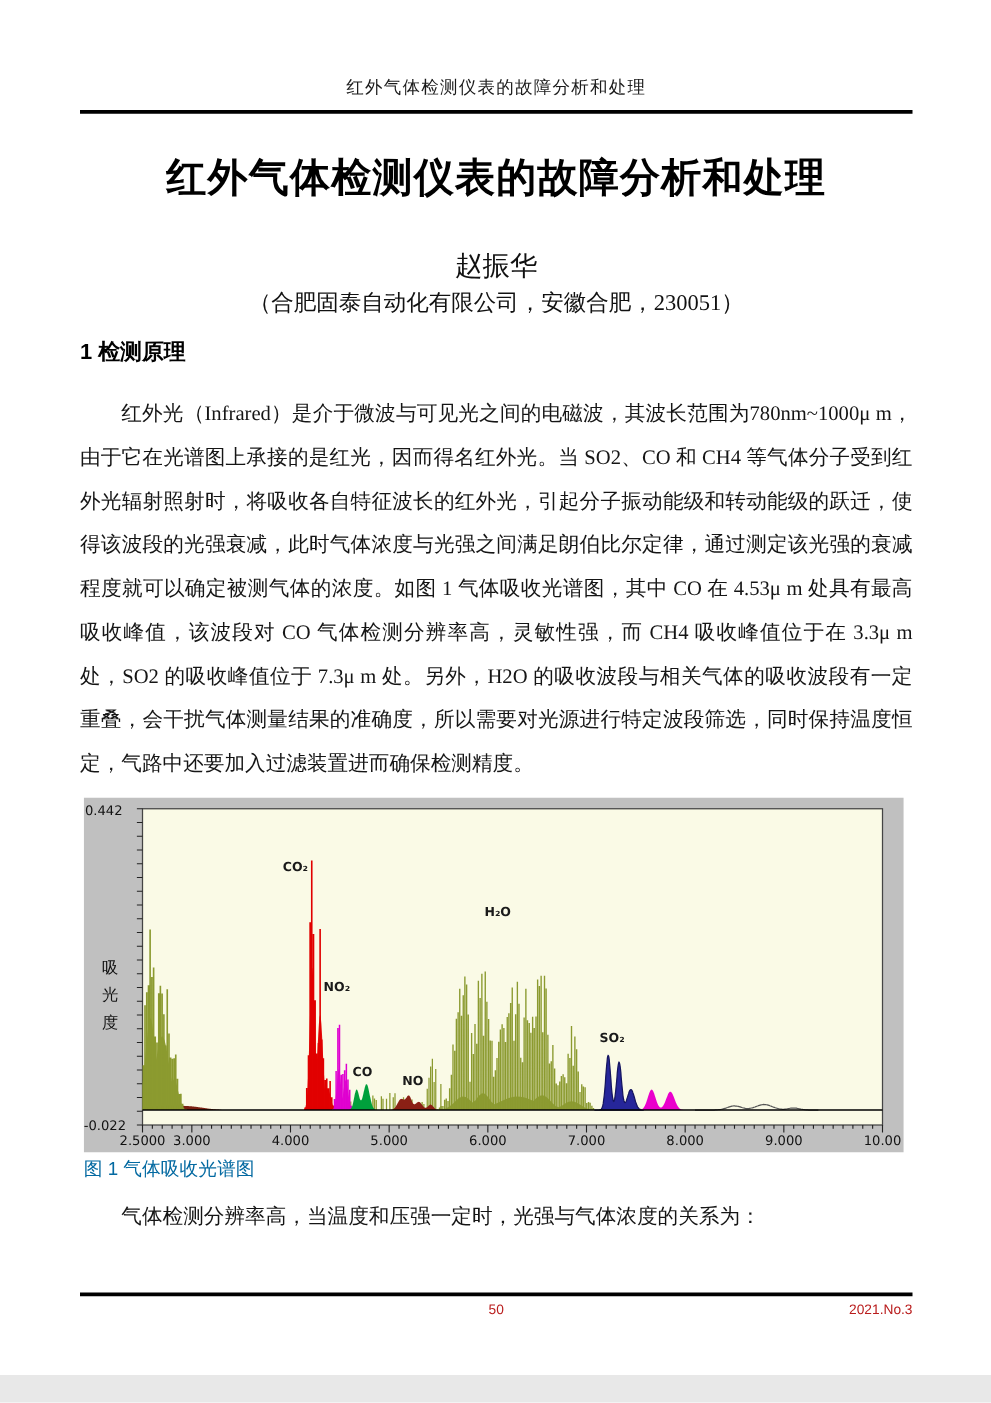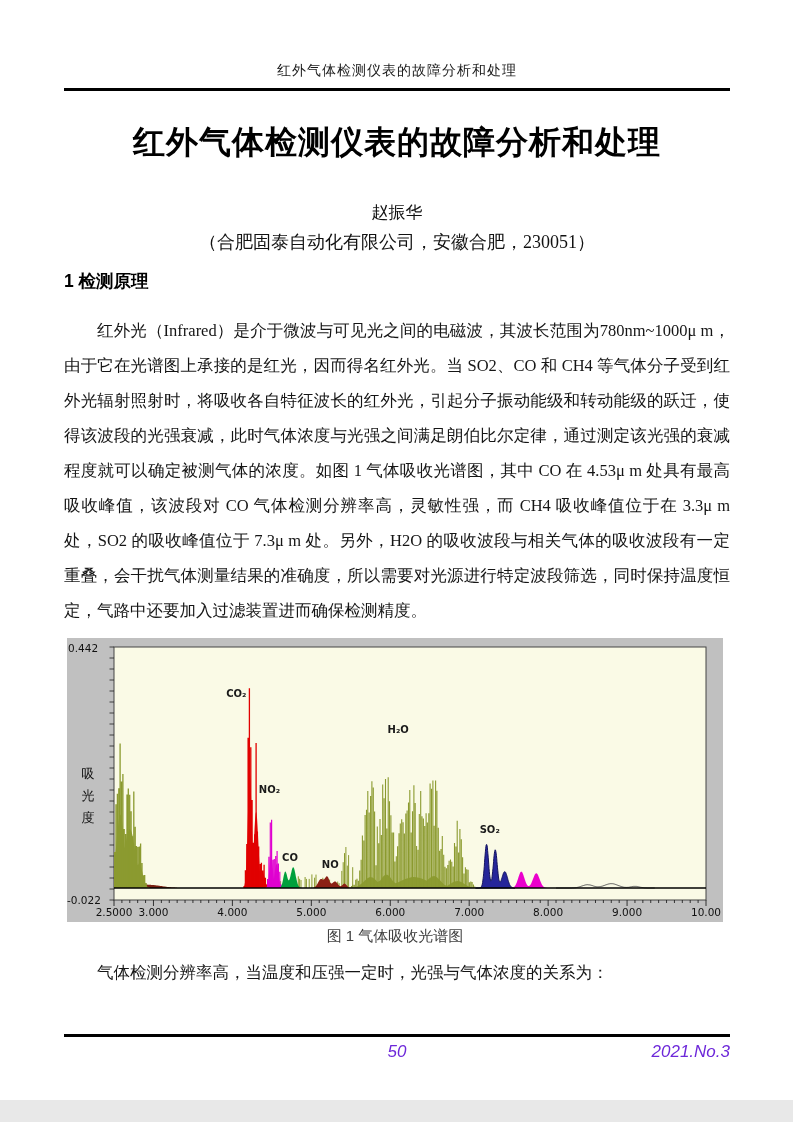--- a/index.html
+++ b/index.html
@@ -13,43 +13,43 @@
   .running-head {
     margin-top:62px; text-align:center; font-size:14px; line-height:18px;
     letter-spacing:1px; color:#1a1a1a;
     padding-bottom:8px; border-bottom:3px solid #000;
   }
   .doc-title {
     margin-top:30px; text-align:center; font-size:32px; line-height:42px;
     font-weight:bold; letter-spacing:1px; color:#000;
     font-family:"Liberation Sans","DejaVu Sans",sans-serif;
   }
-  .author { margin-top:38px; text-align:center; font-size:17px; line-height:24px; }
+  .author { margin-top:38px; text-align:center; font-size:22px; line-height:24px; }
   .affiliation { margin-top:4px; text-align:center; font-size:18px; line-height:26px; }
   .section-heading {
     margin-top:14px; font-size:17.5px; line-height:24px; font-weight:bold; color:#000;
     font-family:"Liberation Sans","DejaVu Sans",sans-serif;
   }
   .body-par {
     margin-top:20px; font-size:16.5px; line-height:35px; text-align:justify;
     text-indent:2em; color:#151515;
   }
   .figure-block { margin-top:10px; margin-left:3px; width:656px; }
   .figure-block svg { display:block; }
   .figure-caption {
-    margin-top:3px; text-align:center; font-size:15px; line-height:22px;
-    font-family:"Liberation Sans","DejaVu Sans",sans-serif; font-weight:500; color:#404040;
+    margin-top:3px; text-align:left; font-size:15px; line-height:22px;
+    font-family:"Liberation Sans","DejaVu Sans",sans-serif; font-weight:500; color:#0369a1;
   }
   .body-par.last { margin-top:8px; }
   .footer {
     position:absolute; left:64px; top:1034px; width:666px;
     border-top:3px solid #000;
   }
   .footer-row { position:relative; height:24px; padding-top:5px;
-    font-family:"Liberation Sans","DejaVu Sans",sans-serif; font-size:17px; color:#6d28d9;font-style:italic; }
+    font-family:"Liberation Sans","DejaVu Sans",sans-serif; font-size:11px; color:#b91c1c; }
   .page-num { position:absolute; left:0; right:0; text-align:center; }
   .issue { position:absolute; right:0; }
 </style>
 </head>
 <body>
 
 <div class="page">
   <div class="content">
 
     <div class="running-head">红外气体检测仪表的故障分析和处理</div>

